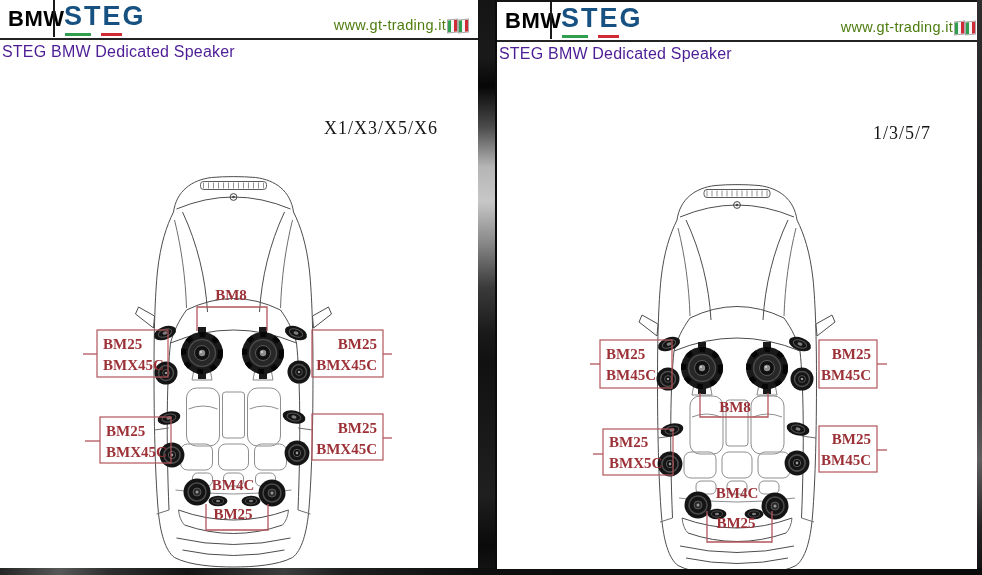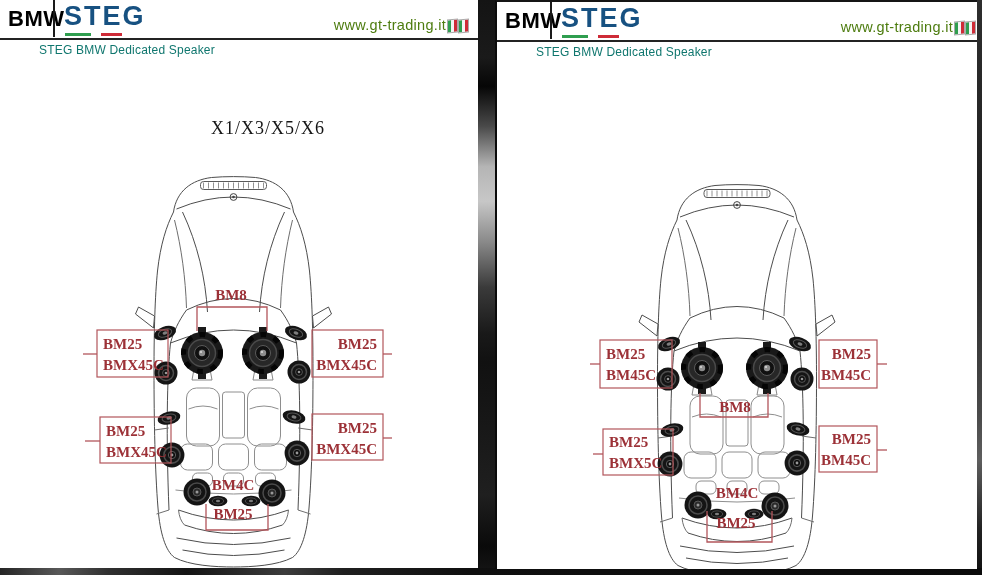--- a/index.html
+++ b/index.html
@@ -36,24 +36,24 @@
   .steg-txt { font-size:27px; font-weight:bold; color:#175181; letter-spacing:2px; line-height:1.05; }
   .steg-bar-green { position:absolute; left:1px; top:31px; width:26px; height:3px; background:#2f9e4f; }
   .steg-bar-red   { position:absolute; left:37px; top:31px; width:21px; height:3px; background:#ce2b37; }
   .site { position:absolute; top:17px; font-size:14.5px; color:#4d7c0f; letter-spacing:0.3px; white-space:nowrap; }
   .page.left  .site { right:10px; }
   .page.right .site { right:2px; }
   .flag { display:inline-block; width:9px; height:12px; margin-left:2px;
           background:linear-gradient(90deg,#2f9e4f 0 33%,#f4f4f4 33% 66%,#ce2b37 66% 100%);
           outline:1px solid #aaa; transform:skewY(-5deg); vertical-align:-2px; }
   .hline   { position:absolute; left:0; top:38px; width:100%; height:2px; background:#232323; }
-  .tagline { position:absolute; left:2px; top:43px; font-size:12px; color:#0f766e; letter-spacing:0.2px;margin-left:37px; }
+  .tagline { position:absolute; left:2px; top:43px; font-size:16px; color:#4c1d95; letter-spacing:0.2px; }
   
   .model-title { position:absolute; font-family:"Liberation Serif", serif; font-size:18px;
-                 letter-spacing:1px; color:#151515; text-align:center; width:340px; }
+                 letter-spacing:1px; color:#151515; text-align:right; width:340px; }
   .page.left  .model-title { left:98px; top:118px; }
   .page.right .model-title { left:94px; top:121px; }
   
   .diagram { position:absolute; left:0; top:0; width:100%; height:100%; display:block; }
   .lblt { font:bold 15px "Liberation Serif", serif; fill:#9c3137; }
   .lbox { fill:none; stroke:#b2555b; stroke-width:1.2; }
   .lline{ fill:none; stroke:#b2555b; stroke-width:1.3; }
 </style>
 </head>
 <body>
@@ -211,20 +211,21 @@
   <div class="steg-logo">
     <div class="steg-txt">STEG</div>
     <div class="steg-bar-green"></div>
     <div class="steg-bar-red"></div>
   </div>
   <div class="site">
     <span>www.gt-trading.it</span><span class="flag"></span><span class="flag"></span>
   </div>
   <div class="hline"></div>
   <div class="tagline">STEG BMW Dedicated Speaker</div>
+  <div class="model-title">1/3/5/7</div>
 
   <svg class="diagram" viewBox="0 0 480 567">
     <use href="#car-art" transform="translate(240,182)"></use>
 
     <g>
       <use href="#sym-tweeter" transform="translate(172,342) rotate(-20)"></use>
       <use href="#sym-tweeter" transform="translate(303,342) rotate(20)"></use>
       <use href="#sym-woofer" transform="translate(205,366)"></use>
       <use href="#sym-woofer" transform="translate(270,366)"></use>
       <use href="#sym-mid" transform="translate(171,377)"></use>

